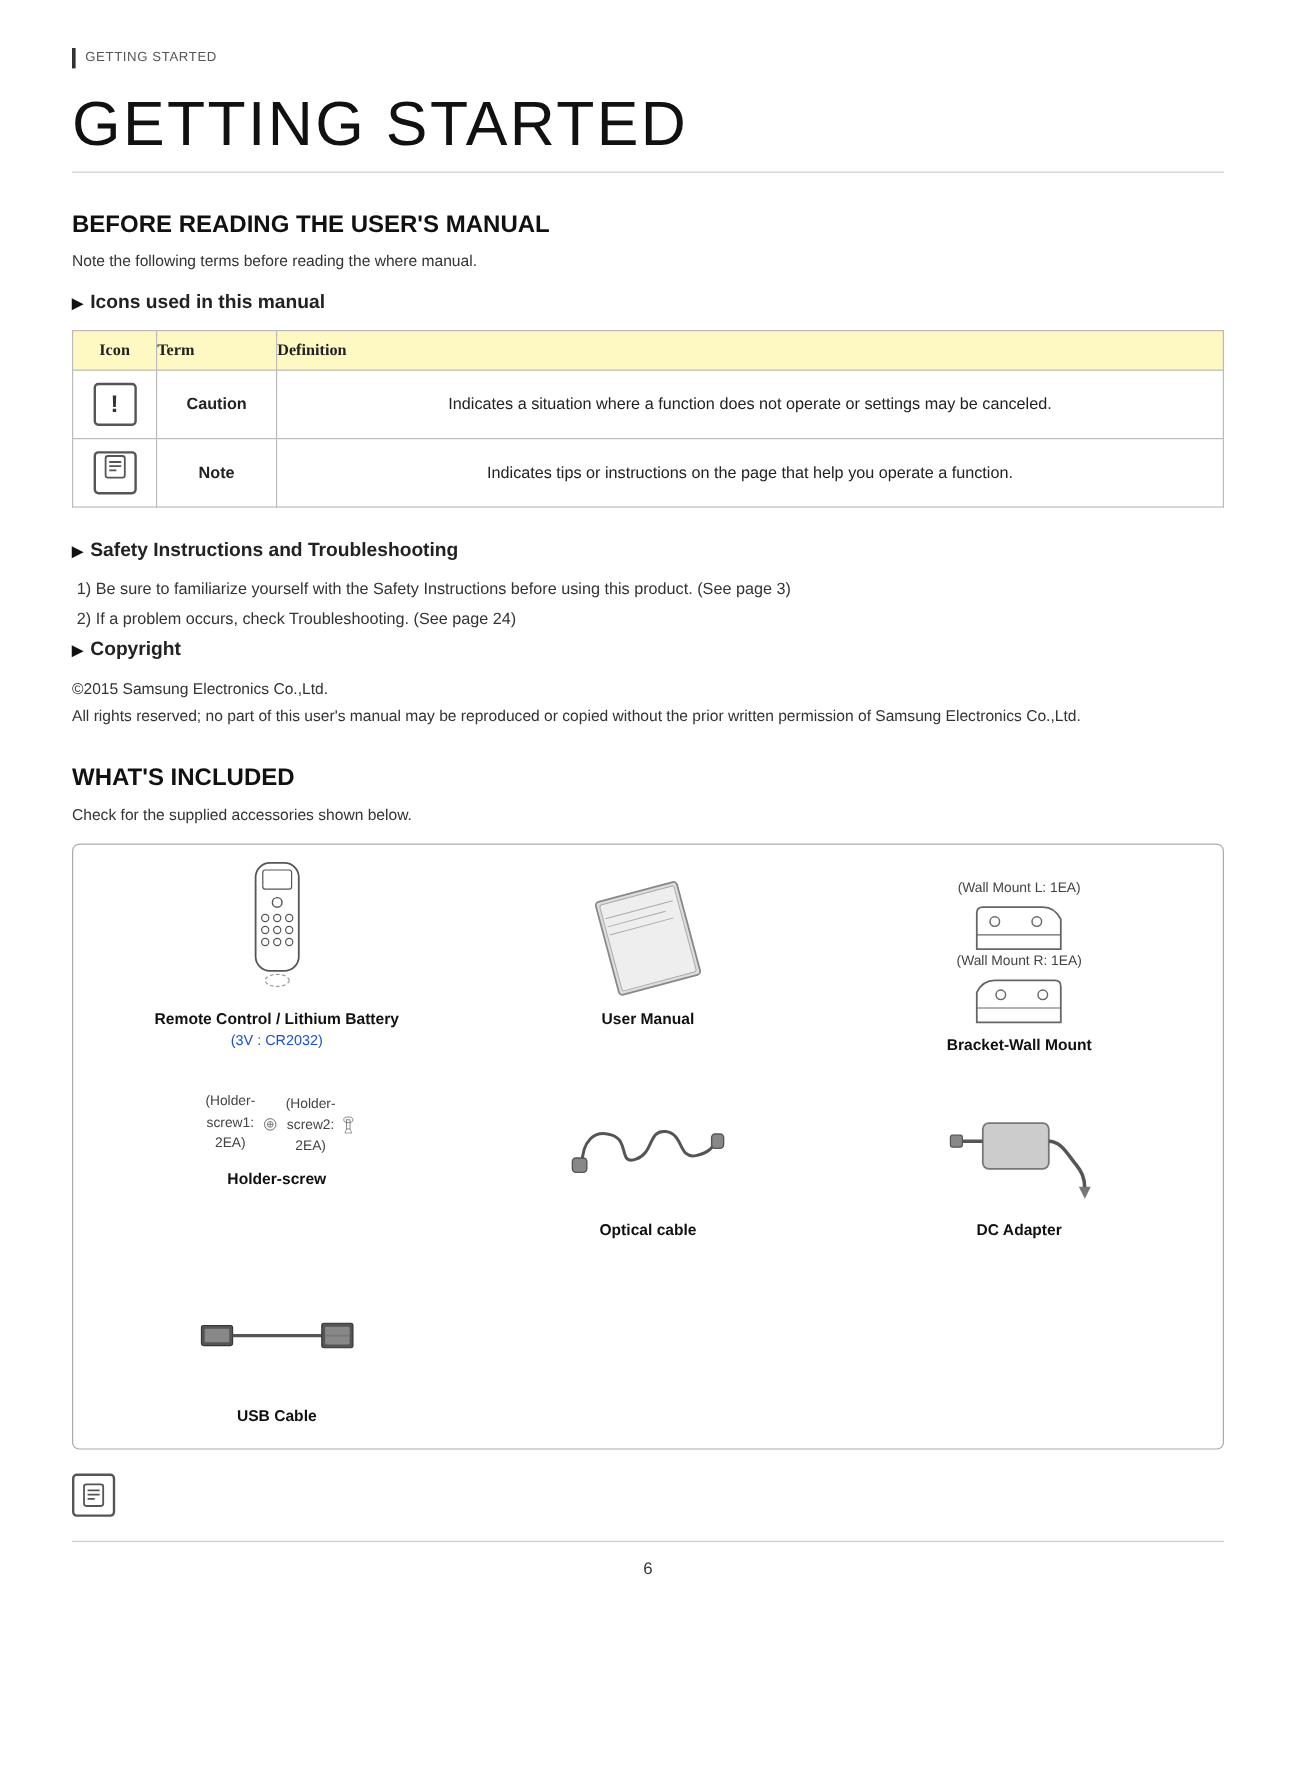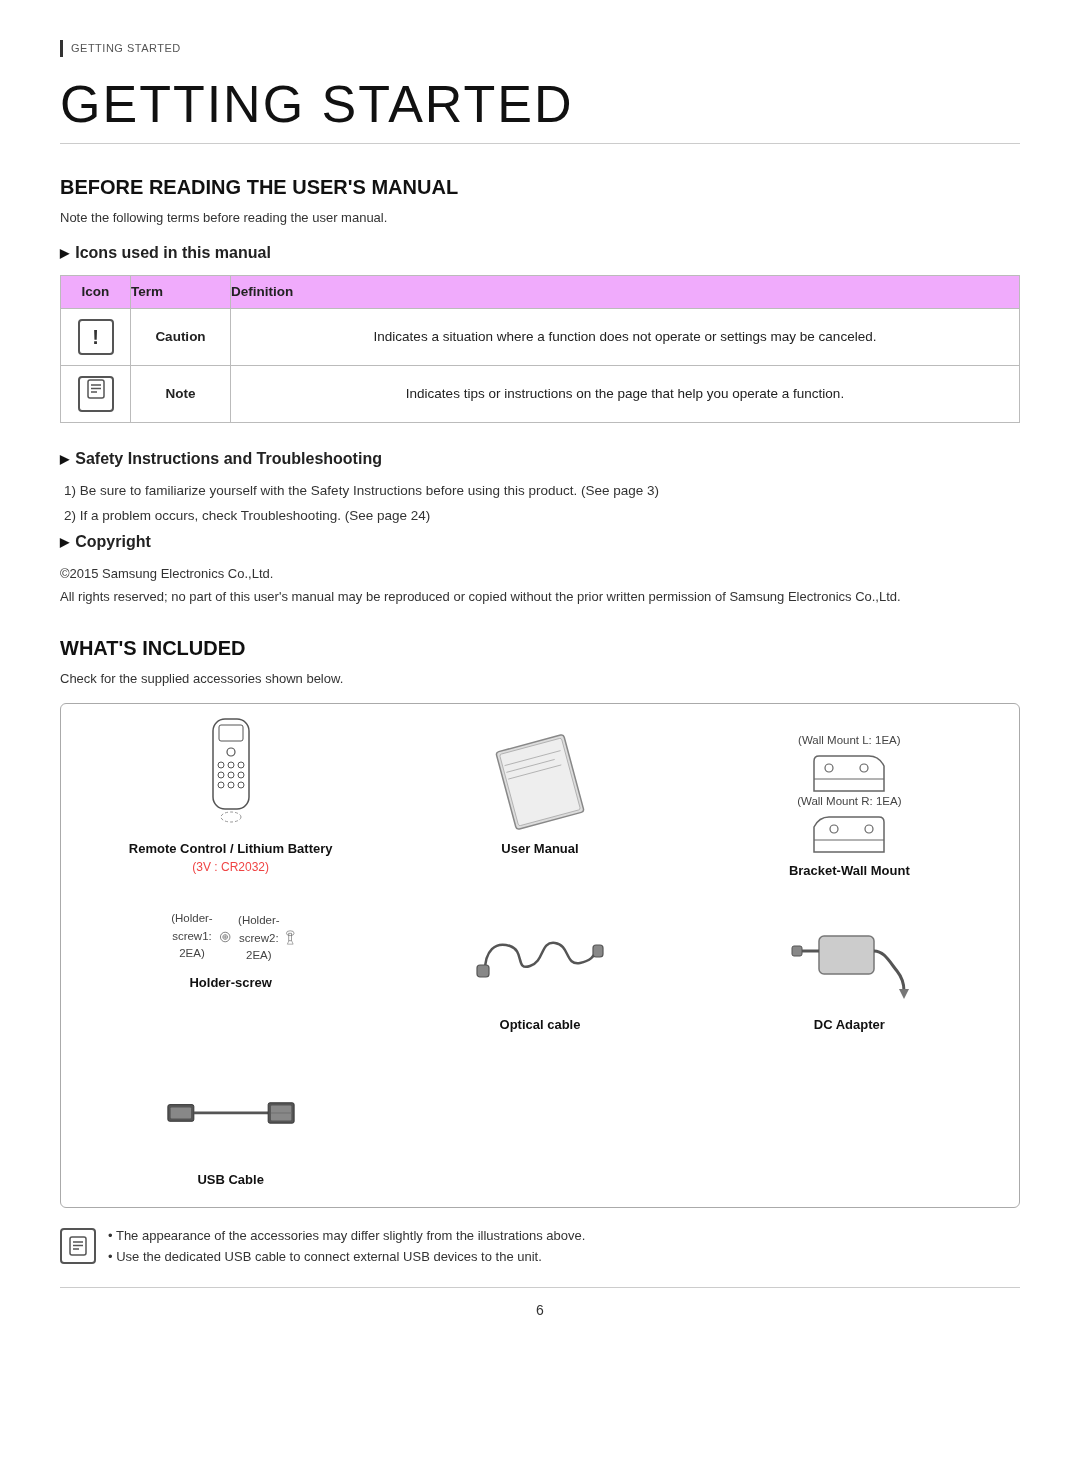--- a/index.html
+++ b/index.html
@@ -68,25 +68,26 @@
     }
 
     
     .icons-table {
       width: 100%;
       border-collapse: collapse;
       margin-bottom: 24px;
       font-size: 13.5px;
     }
     .icons-table th {
-      background: #f0abfc;
+      background: #fef9c3;
       border: 1px solid #bbb;
       padding: 6px 0;
       text-align: left;
       font-weight: 700;
+      font-family: Liberation Serif, serif;
     }
     .icons-table th.center { text-align: center; }
     .icons-table td {
       border: 1px solid #bbb;
       padding: 10px 12px;
       vertical-align: middle;
       text-align: center;
     }
     .icons-table td.icon-cell {
       text-align: center;
@@ -175,21 +176,21 @@
       margin-bottom: 8px;
     }
     .accessory-item .acc-label {
       font-size: 13px;
       font-weight: 700;
       color: #111;
       line-height: 1.4;
     }
     .accessory-item .acc-sublabel {
       font-size: 12px;
-      color: #ef4444;
+      color: #1d4ed8;
     }
 
     
     .note-box {
       display: flex;
       align-items: flex-start;
       gap: 12px;
       margin-top: 6px;
       margin-bottom: 20px;
     }
@@ -233,21 +234,21 @@
 
 
 
 <div class="breadcrumb">Getting Started</div>
 
 
 <h1 class="main-title">Getting Started</h1>
 
 
 <h2 class="section-heading">Before Reading the User's Manual</h2>
-<p class="section-subtext">Note the following terms before reading the user manual.</p>
+<p class="section-subtext">Note the following terms before reading the where manual.</p>
 
 
 <div class="subsection-title">Icons used in this manual</div>
 
 <table class="icons-table">
   <thead>
     <tr>
       <th class="center">Icon</th>
       <th>Term</th>
       <th>Definition</th>
@@ -433,23 +434,19 @@
 
 <div class="note-box">
   <div class="note-icon">
     <svg width="22" height="22" viewBox="0 0 22 22">
       <rect x="3" y="2" width="16" height="18" rx="2" fill="none" stroke="#555" stroke-width="1.5"></rect>
       <line x1="6" y1="7" x2="16" y2="7" stroke="#555" stroke-width="1.5"></line>
       <line x1="6" y1="10.5" x2="16" y2="10.5" stroke="#555" stroke-width="1.5"></line>
       <line x1="6" y1="14" x2="12" y2="14" stroke="#555" stroke-width="1.5"></line>
     </svg>
   </div>
-  <div class="note-text">
-    <div>• <span>The appearance of the accessories may differ slightly from the illustrations above.</span></div>
-    <div>• <span>Use the dedicated USB cable to connect external USB devices to the unit.</span></div>
-  </div>
 </div>
 
 
 <div class="page-number">6</div>
 
 
 
 
 </body></html>

